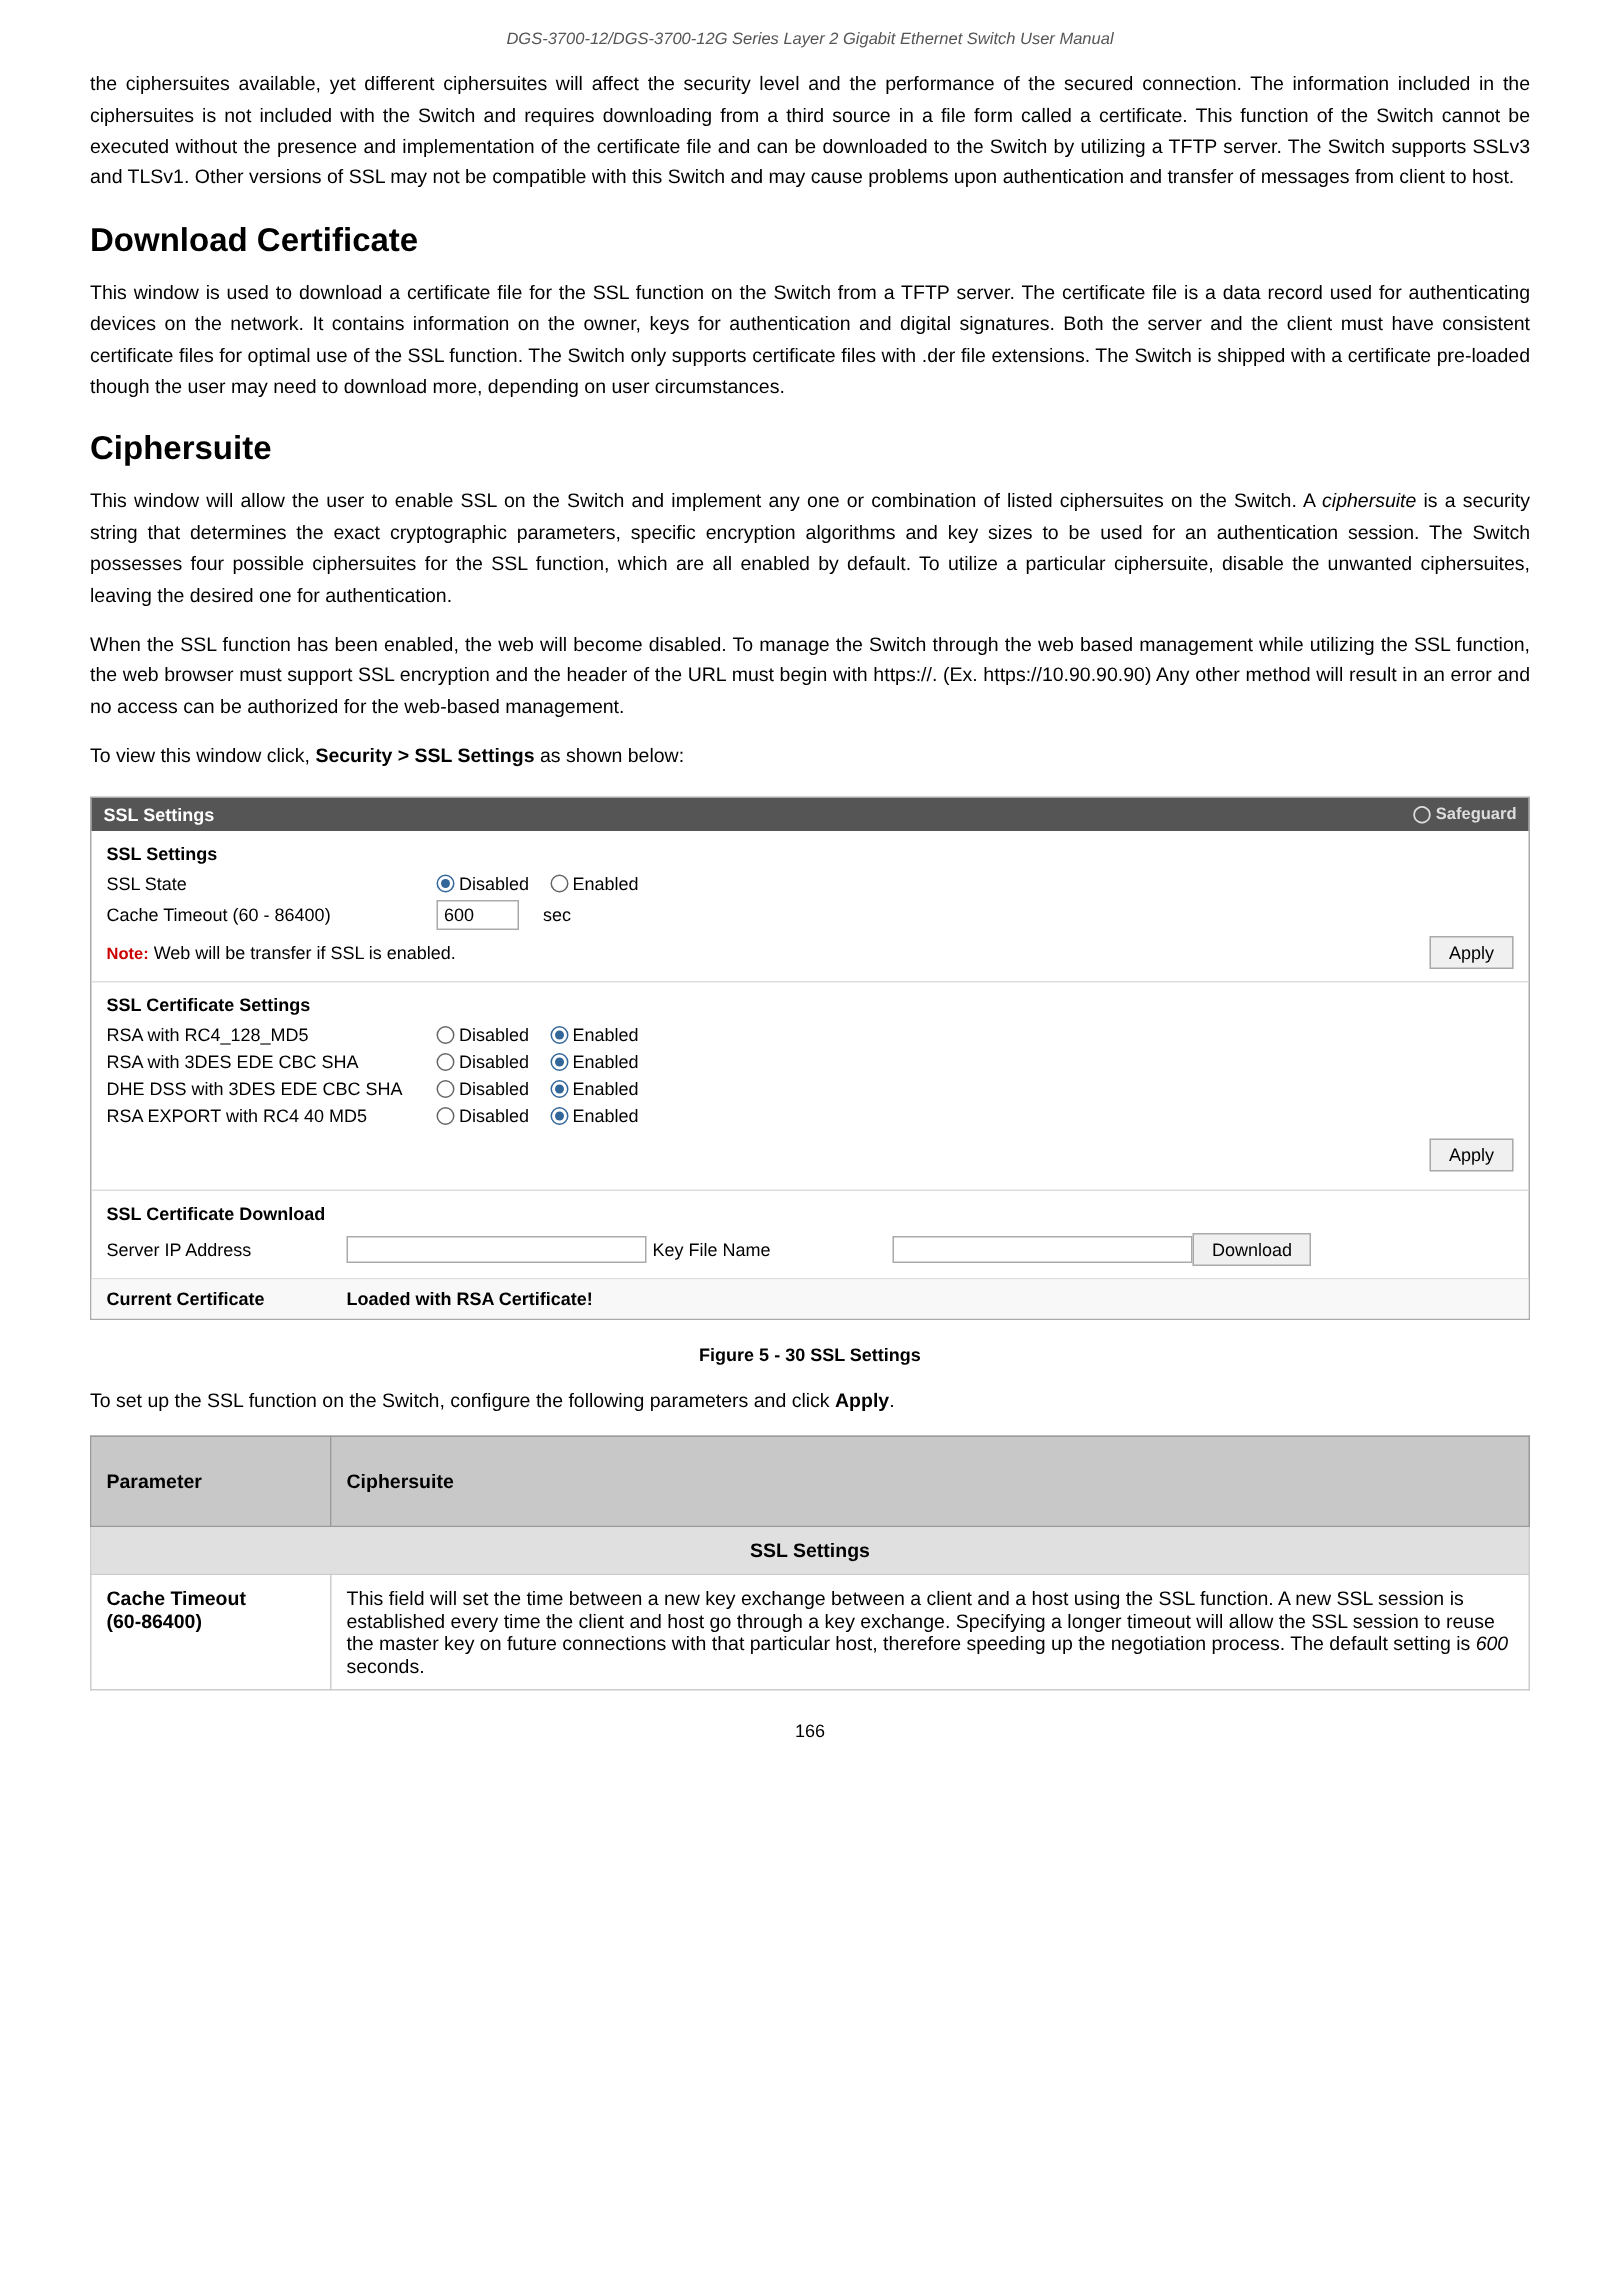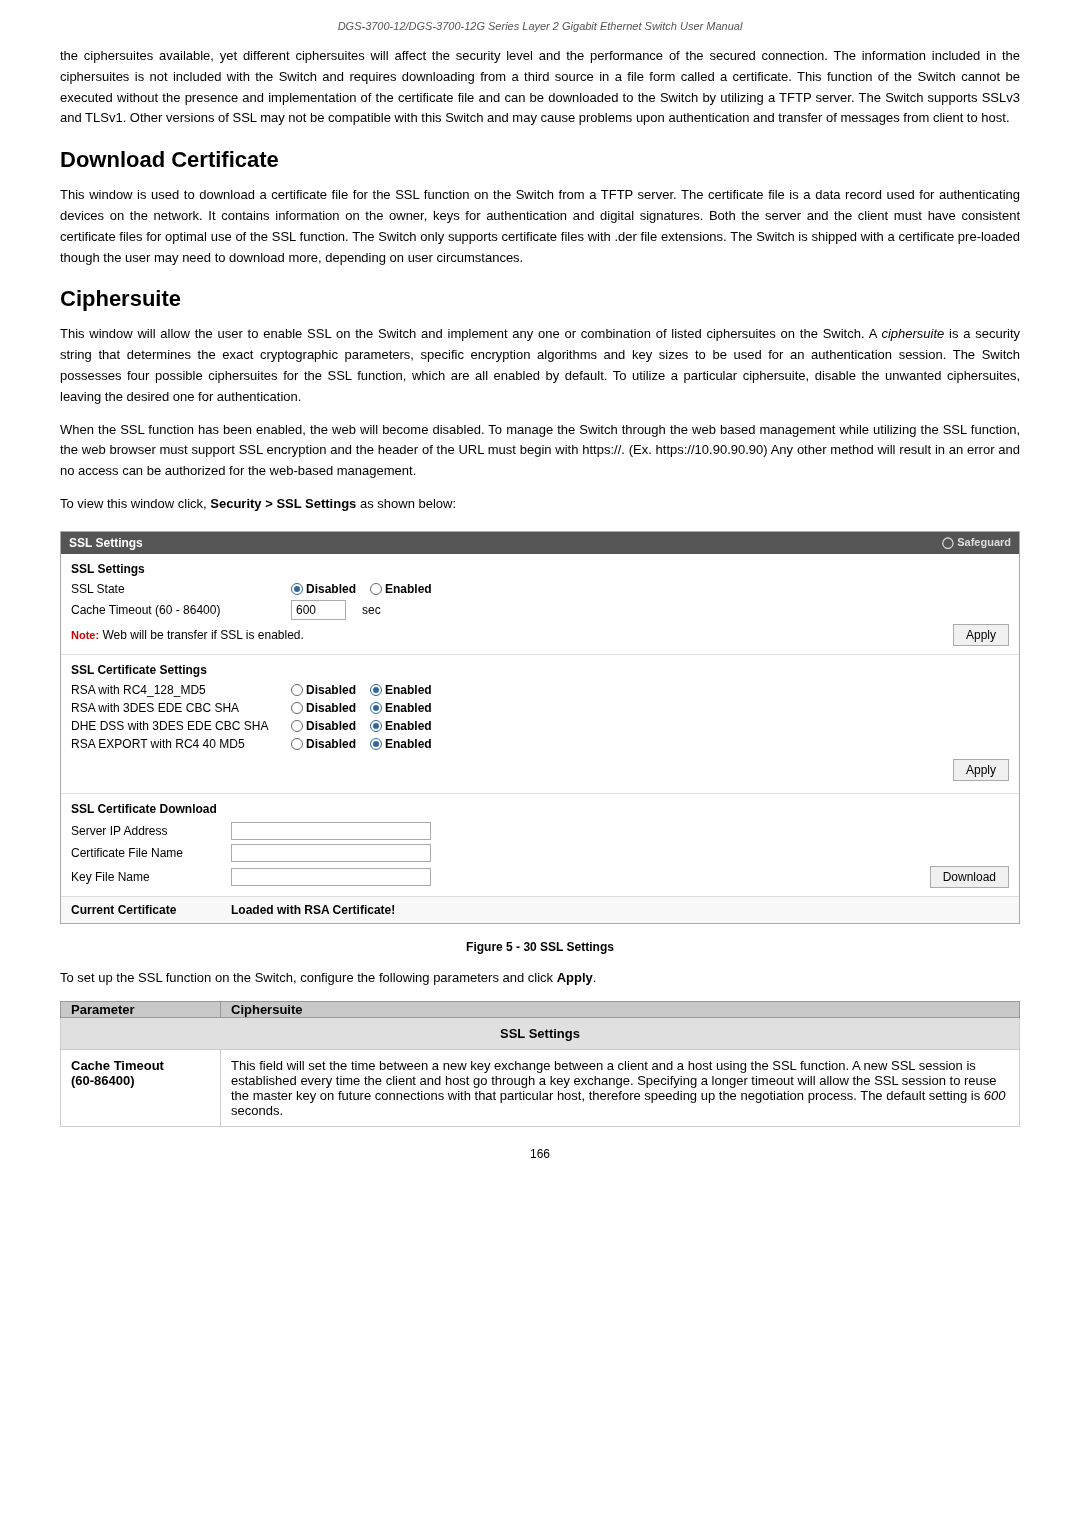--- a/index.html
+++ b/index.html
@@ -82,21 +82,20 @@
     .radio-group {
       display: flex;
       align-items: center;
       gap: 14px;
     }
     .radio-item {
       display: flex;
       align-items: center;
       gap: 3px;
       font-size: 12px;
-      font-weight: bold;
     }
     .radio-circle {
       width: 12px;
       height: 12px;
       border-radius: 50%;
       border: 1px solid #666;
       display: inline-flex;
       align-items: center;
       justify-content: center;
       flex-shrink: 0;
@@ -170,21 +169,21 @@
     
     .param-table {
       width: 100%;
       border-collapse: collapse;
       margin-top: 10px;
       font-size: 13px;
     }
     .param-table th {
       background: #c8c8c8;
       border: 1px solid #999;
-      padding: 0 10px;
+      padding: 22px 10px;
       text-align: left;
       font-weight: bold;
     }
     .param-table td {
       border: 1px solid #ccc;
       padding: 8px 10px;
       vertical-align: top;
     }
     .param-table .section-header td {
       background: #e0e0e0;
@@ -192,21 +191,21 @@
       text-align: center;
     }
     .param-col { width: 160px; }
     .page-number {
       text-align: center;
       font-size: 12px;
       margin-top: 20px;
     }
     .cert-section-inner {
       display: flex;
-      flex-direction: column;
+      flex-direction: row;
       gap: 4px;
     }
     .cert-row {
       display: flex;
       align-items: center;
     }
     .cert-row-label {
       width: 160px;
       font-size: 12px;
       flex-shrink: 0;
@@ -352,24 +351,20 @@
   </div>
 
   <div class="ssl-section">
     <div class="ssl-section-title">
       <span>SSL Certificate Download</span>
     </div>
 
     <div class="cert-section-inner">
       <div class="cert-row">
         <span class="cert-row-label">Server IP Address</span>
-        <input type="text" class="cert-input" style="">
-      </div>
-      <div class="cert-row">
-        <span class="cert-row-label">Certificate File Name</span>
         <input type="text" class="cert-input" style="">
       </div>
       <div class="cert-row" style="display:flex; justify-content:space-between; align-items:center;">
         <div style="display:flex; align-items:center;">
           <span class="cert-row-label">Key File Name</span>
           <input type="text" class="cert-input" style="">
         </div>
         <button class="apply-btn">Download</button>
       </div>
     </div>

